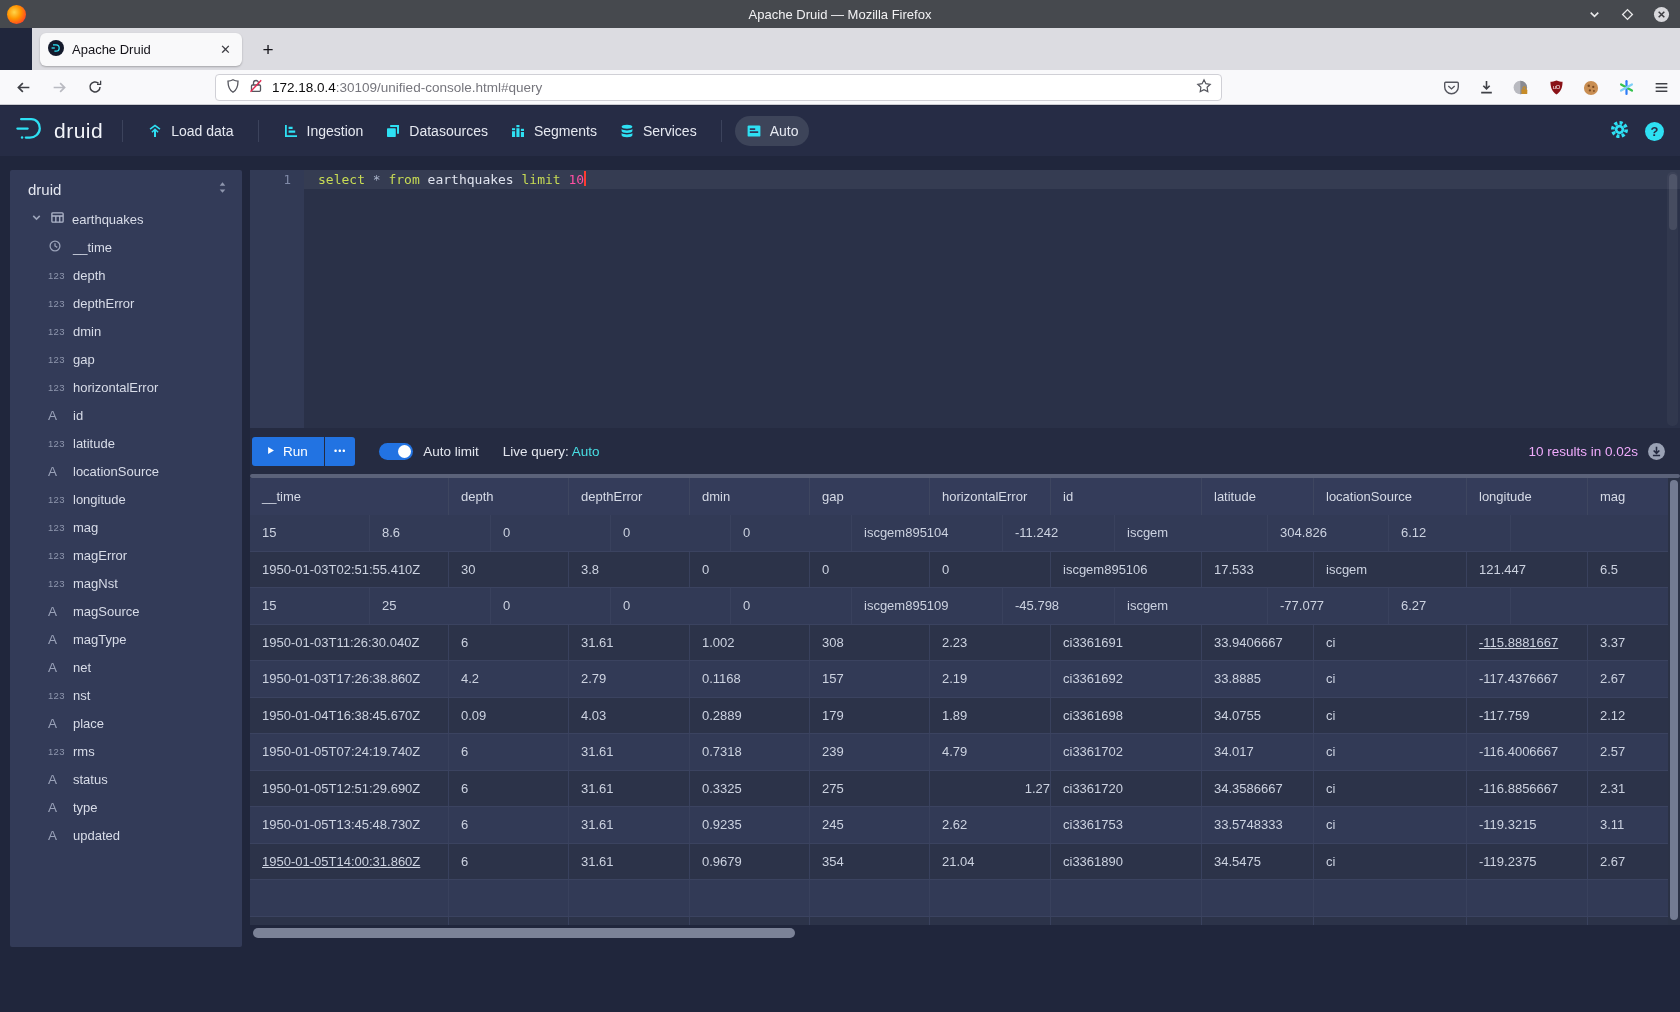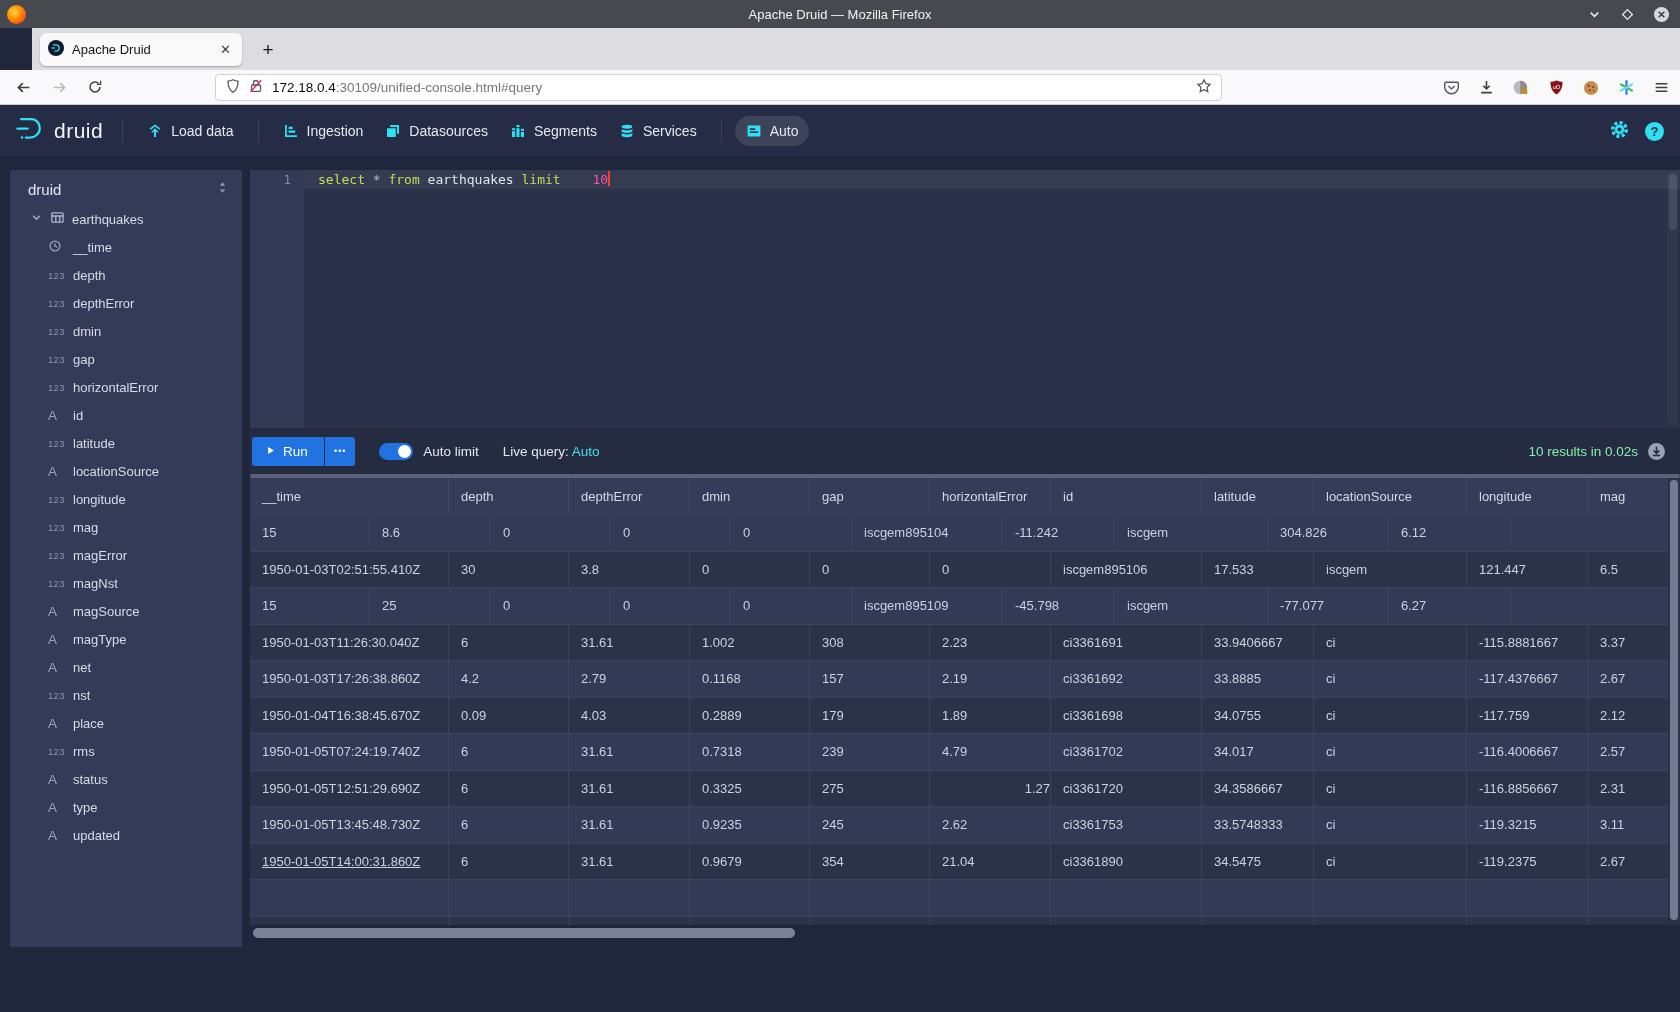--- a/index.html
+++ b/index.html
@@ -72,40 +72,40 @@
   .ed-gutter { position:absolute; left:0; top:0; width:54px; height:100%; background:#323a55; }
   .ed-lineno { position:absolute; top:0; right:13px; height:19px; line-height:19px;
                font-family:"DejaVu Sans Mono", monospace; font-size:12.5px; color:#808aa8; }
   .ed-activeline { position:absolute; left:0; top:0; width:100%; height:19px; background:rgba(255,255,255,.055); }
   .ed-code { position:absolute; left:68px; top:0; height:19px; line-height:19px;
              font-family:"DejaVu Sans Mono", monospace; font-size:13px; white-space:pre; }
   .tok-keyword { color:#c8dc54; }
   .tok-plain { color:#dfe3ee; }
   .tok-operator { color:#a9b3c9; }
   .tok-identifier { color:#dfe3ee; }
-  .tok-number { color:#ff4fa3;margin-left:24px; }
+  .tok-number { color:#ff4fa3; }
   .ed-cursor { display:inline-block; width:2px; height:15px; background:#ff3b30; vertical-align:-2px; }
   .ed-vscroll { position:absolute; right:2px; top:2px; width:11px; height:254px; background:rgba(255,255,255,.035); border-radius:5px; }
   .ed-vthumb { position:absolute; left:1.5px; top:2px; width:8px; height:56px; background:rgba(255,255,255,.10); border-radius:4px; }
 
   
   .runbar { position:absolute; left:250px; top:428px; width:1430px; height:46px; background:#252b41;
             display:flex; align-items:center; }
   .btn-run { height:29px; background:#2273e2; color:#fff; border:none; border-radius:3px 0 0 3px;
              font-size:13.5px; font-family:inherit; display:flex; align-items:center; gap:7px;
              padding:0 16px 0 13px; margin-left:2px; }
   .btn-more { height:29px; width:30px; background:#2273e2; color:#fff; border:none; border-radius:0 3px 3px 0;
               margin-left:1.5px; font-size:9px; letter-spacing:1px; }
   .toggle { width:34px; height:17px; border-radius:9px; background:#2273e2; position:relative; margin-left:24px; }
   .toggle-knob { position:absolute; right:2px; top:2px; width:13px; height:13px; border-radius:50%; background:#fff; }
   .lbl { color:#e3e6ee; font-size:13.5px; }
   .auto-limit { margin-left:10px; }
   .live-query { margin-left:24px; }
   .live-query .val { color:#48dfe4; }
-  .run-status { position:absolute; right:42px; color:#86efac; font-size:13.5px;text-align:center; }
+  .run-status { position:absolute; right:42px; color:#f0abfc; font-size:13.5px;text-align:center; }
   .dl-circle { position:absolute; right:14px; width:19px; height:19px; }
 
   
   .pane-divider { position:absolute; left:250px; top:474px; width:1430px; height:4px; background:#5b6279; border-radius:2px; }
 
   
   .results { position:absolute; left:250px; top:478px; width:1430px; height:463px; overflow:hidden; }
   .rt-inner { position:absolute; left:0; top:0; width:1460px; }
   .thead { display:flex; height:37px; background:#343c5a; }
   .th { font-size:13px; color:#d5dae6; line-height:37px; padding-left:12px; border-right:1px solid #3e4660;
@@ -576,21 +576,21 @@
           <div class="tr even">
             <div class="td" style="width: 199px;">1950-01-03T11:26:30.040Z</div>
             <div class="td" style="width: 120px;">6</div>
             <div class="td" style="width: 121px;">31.61</div>
             <div class="td" style="width: 120px;">1.002</div>
             <div class="td" style="width: 120px;">308</div>
             <div class="td" style="width: 121px;">2.23</div>
             <div class="td" style="width: 151px;">ci3361691</div>
             <div class="td" style="width: 112px;">33.9406667</div>
             <div class="td" style="width: 153px;">ci</div>
-            <div class="td" style="width: 121px;">-115.8881667</div>
+            <div class="td" style="width: 121px; text-decoration: underline;">-115.8881667</div>
             <div class="td" style="width: 122px;">3.37</div>
           </div>
           <div class="tr odd">
             <div class="td" style="width: 199px;">1950-01-03T17:26:38.860Z</div>
             <div class="td" style="width: 120px;">4.2</div>
             <div class="td" style="width: 121px;">2.79</div>
             <div class="td" style="width: 120px;">0.1168</div>
             <div class="td" style="width: 120px;">157</div>
             <div class="td" style="width: 121px;">2.19</div>
             <div class="td" style="width: 151px;">ci3361692</div>

